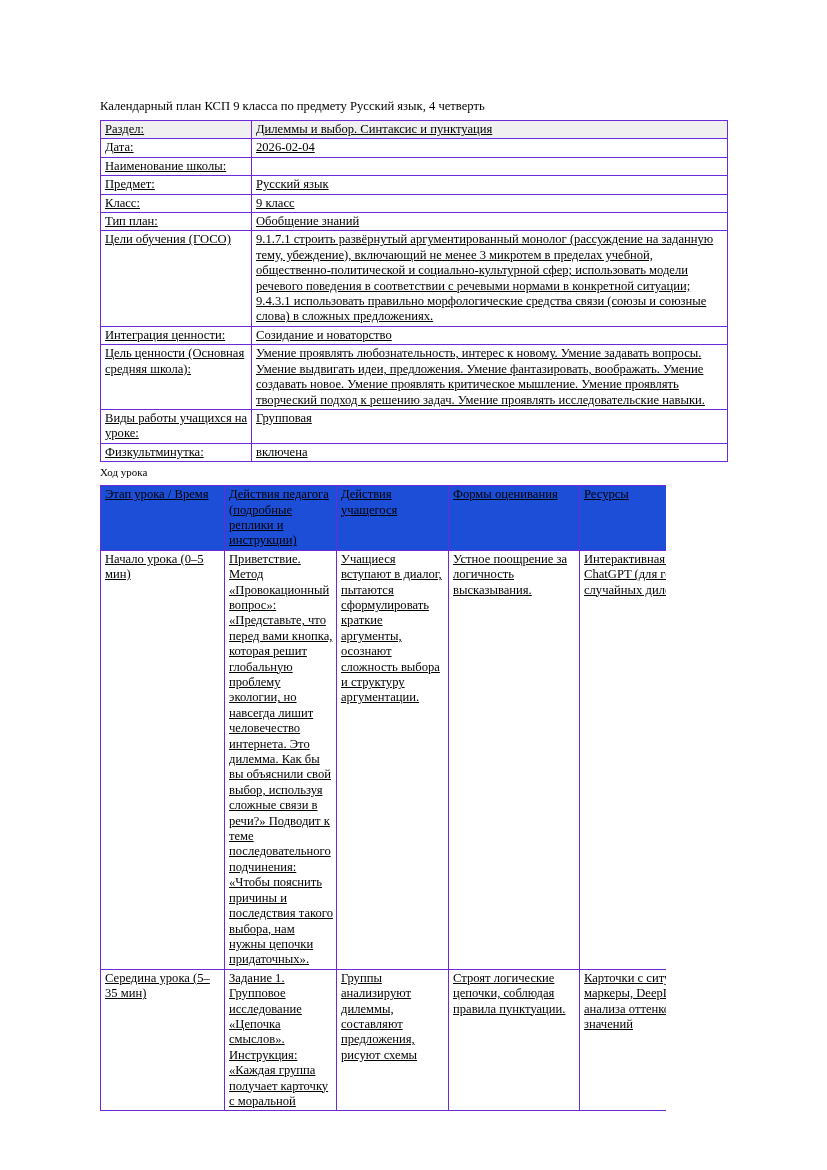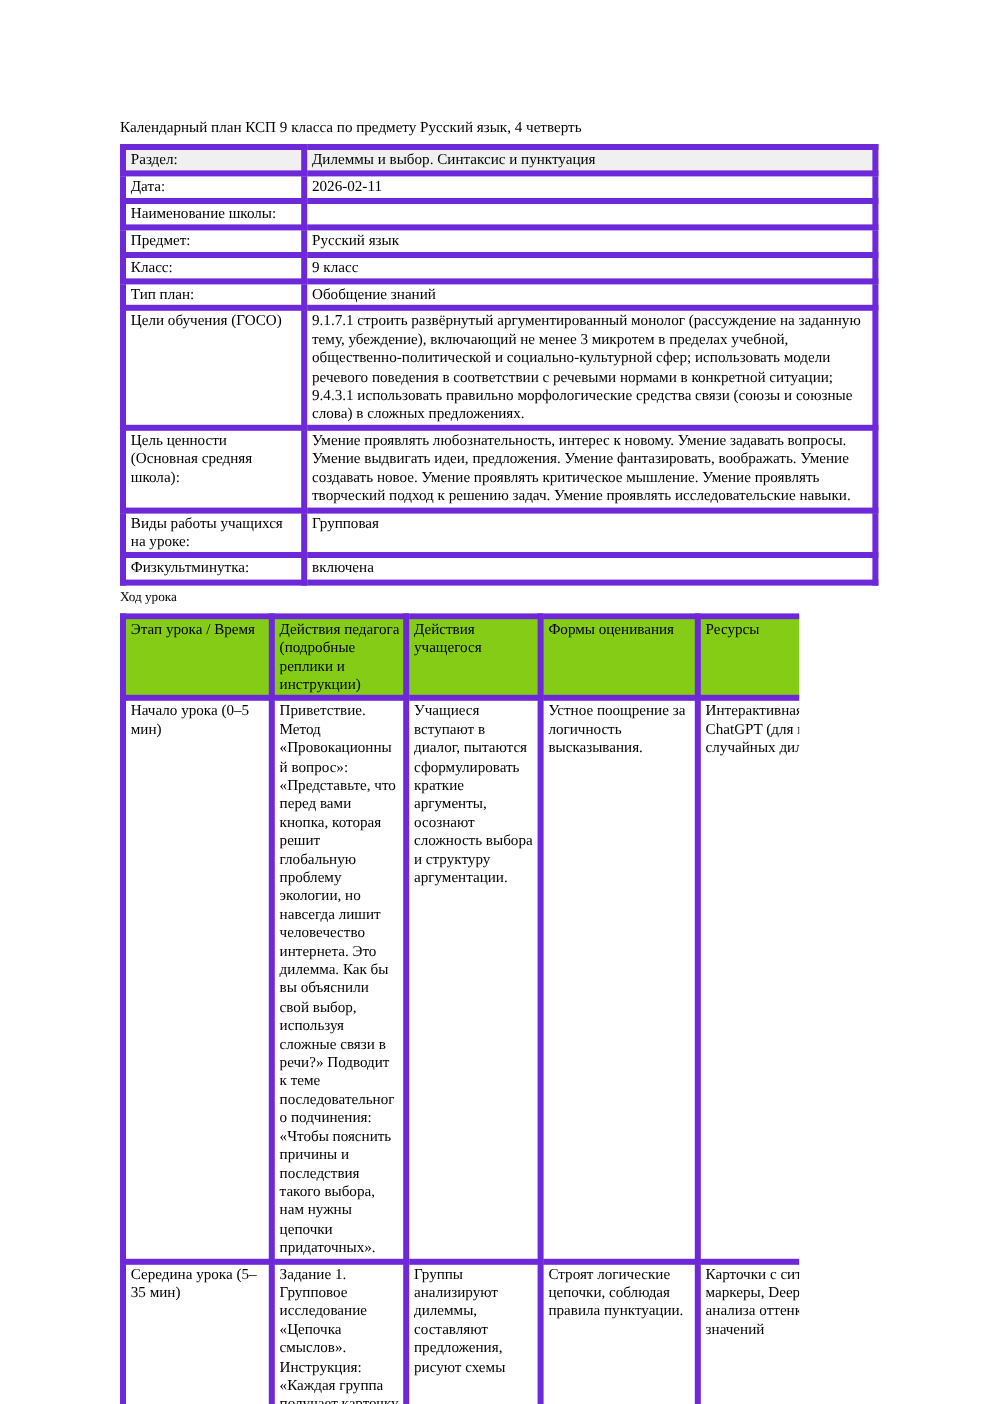--- a/index.html
+++ b/index.html
@@ -36,42 +36,43 @@
     margin: 2px 0 5px 0;
   }
   table {
     border-collapse: collapse;
     table-layout: fixed;
     width: 627px;
     font-size: 12.6px;
     line-height: 15.4px;
   }
   table td, table th {
-    border: 5px solid #6d28d9;
+    border: 1px solid #6d28d9;
     padding: 1px 3px 1px 4px;
     vertical-align: top;
     text-align: left;
     font-weight: normal;
     word-wrap: break-word;
     overflow-wrap: break-word;
     hyphens: none;
+    text-decoration: underline;
   }
   
   #info-table col.c1 { width: 151px; }
   #info-table col.c2 { width: 476px; }
   #info-table tr.shaded > td { background: #f0f0f0; }
 
   
   #flow-table { margin-top: 0; }
   #flow-table col.f1 { width: 124px; }
   #flow-table col.f2 { width: 112px; }
   #flow-table col.f3 { width: 112px; }
   #flow-table col.f4 { width: 131px; }
   #flow-table col.f5 { width: 148px; }
-  #flow-table thead td { background: #84cc16; }
+  #flow-table thead td { background: #1d4ed8; }
   #flow-table thead tr { height: 56px; }
   .flow-wrap {
     position: relative;
     overflow: hidden;
   }
   
   .clip-bottom {
     max-height: 97px;
     overflow: hidden;
   }
@@ -88,41 +89,45 @@
         <col class="c1">
         <col class="c2">
       </colgroup>
     <tbody>
         <tr class="shaded">
           <td>Раздел:</td>
           <td>Дилеммы и выбор. Синтаксис и пунктуация</td>
         </tr>
         <tr>
           <td>Дата:</td>
-          <td>2026-02-11</td>
+          <td>2026-02-04</td>
         </tr>
         <tr>
           <td>Наименование школы:</td>
           <td></td>
         </tr>
         <tr>
           <td>Предмет:</td>
           <td>Русский язык</td>
         </tr>
         <tr>
           <td>Класс:</td>
           <td>9 класс</td>
         </tr>
         <tr>
           <td>Тип план:</td>
           <td>Обобщение знаний</td>
         </tr>
         <tr>
           <td>Цели обучения (ГОСО)</td>
           <td>9.1.7.1 строить развёрнутый аргументированный монолог (рассуждение на заданную тему, убеждение), включающий не менее 3 микротем в пределах учебной, общественно-политической и социально-культурной сфер; использовать модели речевого поведения в соответствии с речевыми нормами в конкретной ситуации; 9.4.3.1 использовать правильно морфологические средства связи (союзы и союзные слова) в сложных предложениях.</td>
+        </tr>
+        <tr>
+          <td>Интеграция ценности:</td>
+          <td>Созидание и новаторство</td>
         </tr>
         <tr>
           <td>Цель ценности (Основная средняя школа):</td>
           <td>Умение проявлять любознательность, интерес к новому. Умение задавать вопросы. Умение выдвигать идеи, предложения. Умение фантазировать, воображать. Умение создавать новое. Умение проявлять критическое мышление. Умение проявлять творческий подход к решению задач. Умение проявлять исследовательские навыки.</td>
         </tr>
         <tr>
           <td>Виды работы учащихся на уроке:</td>
           <td>Групповая</td>
         </tr>
         <tr>

